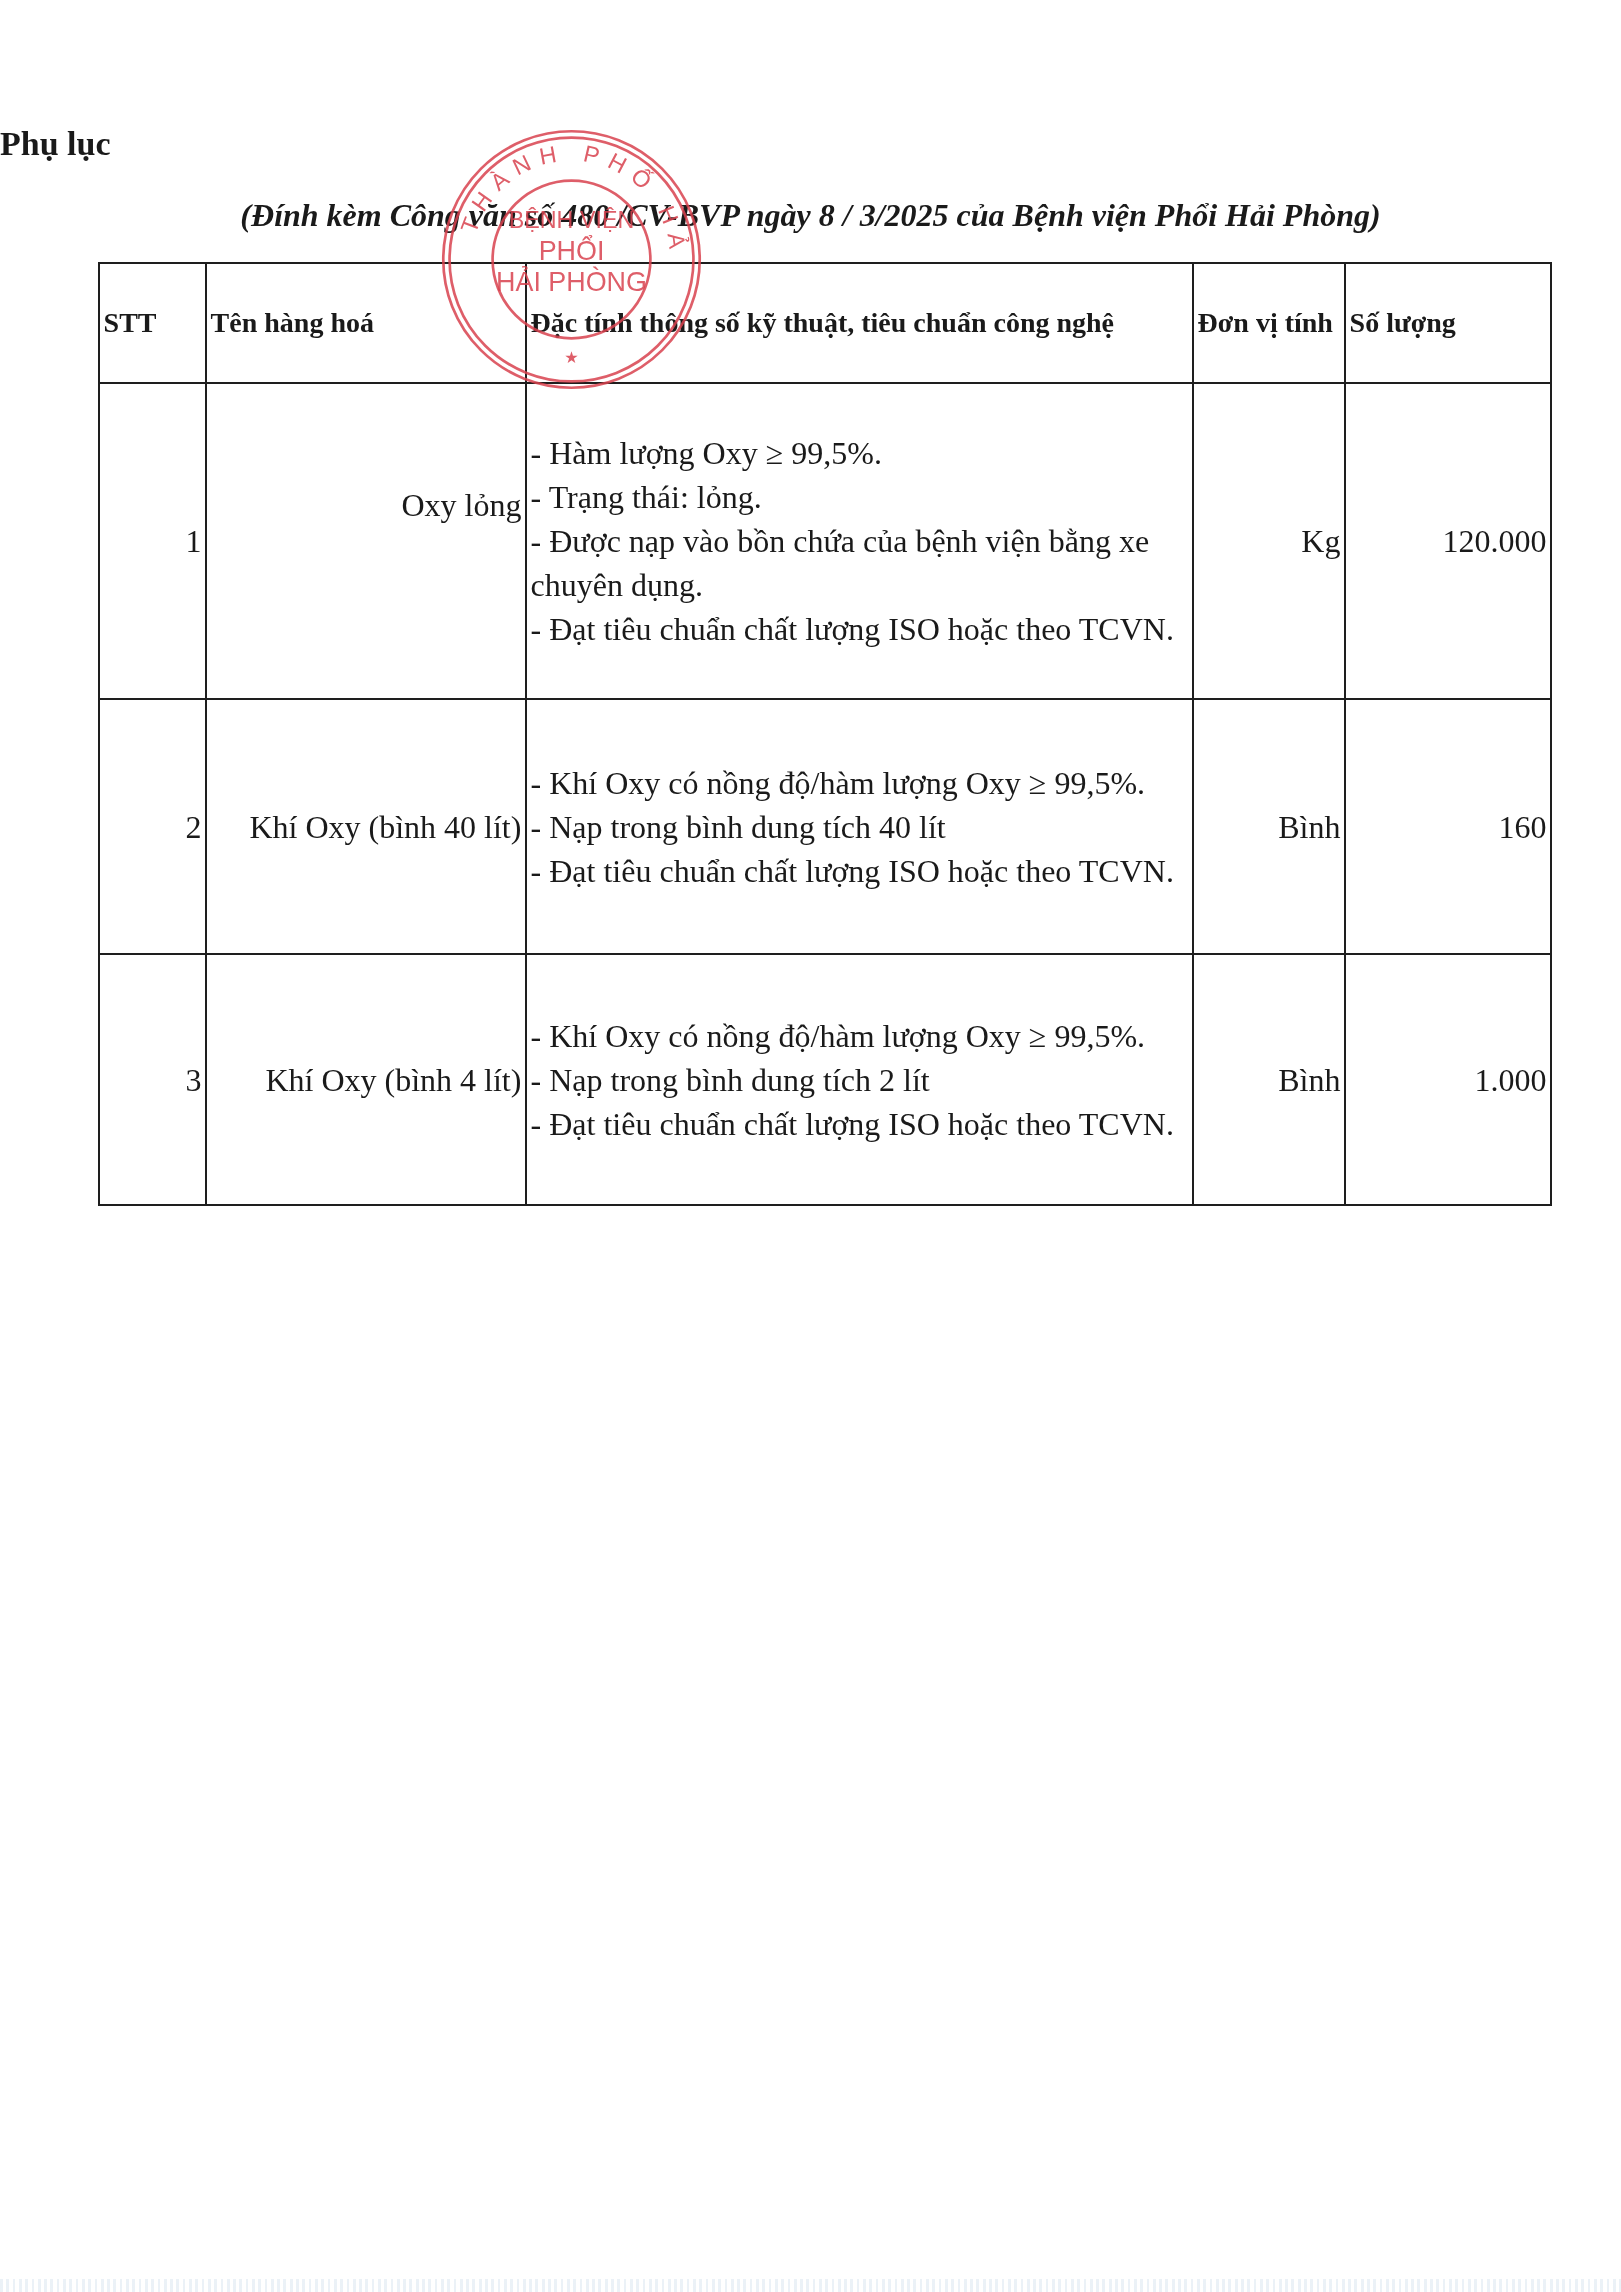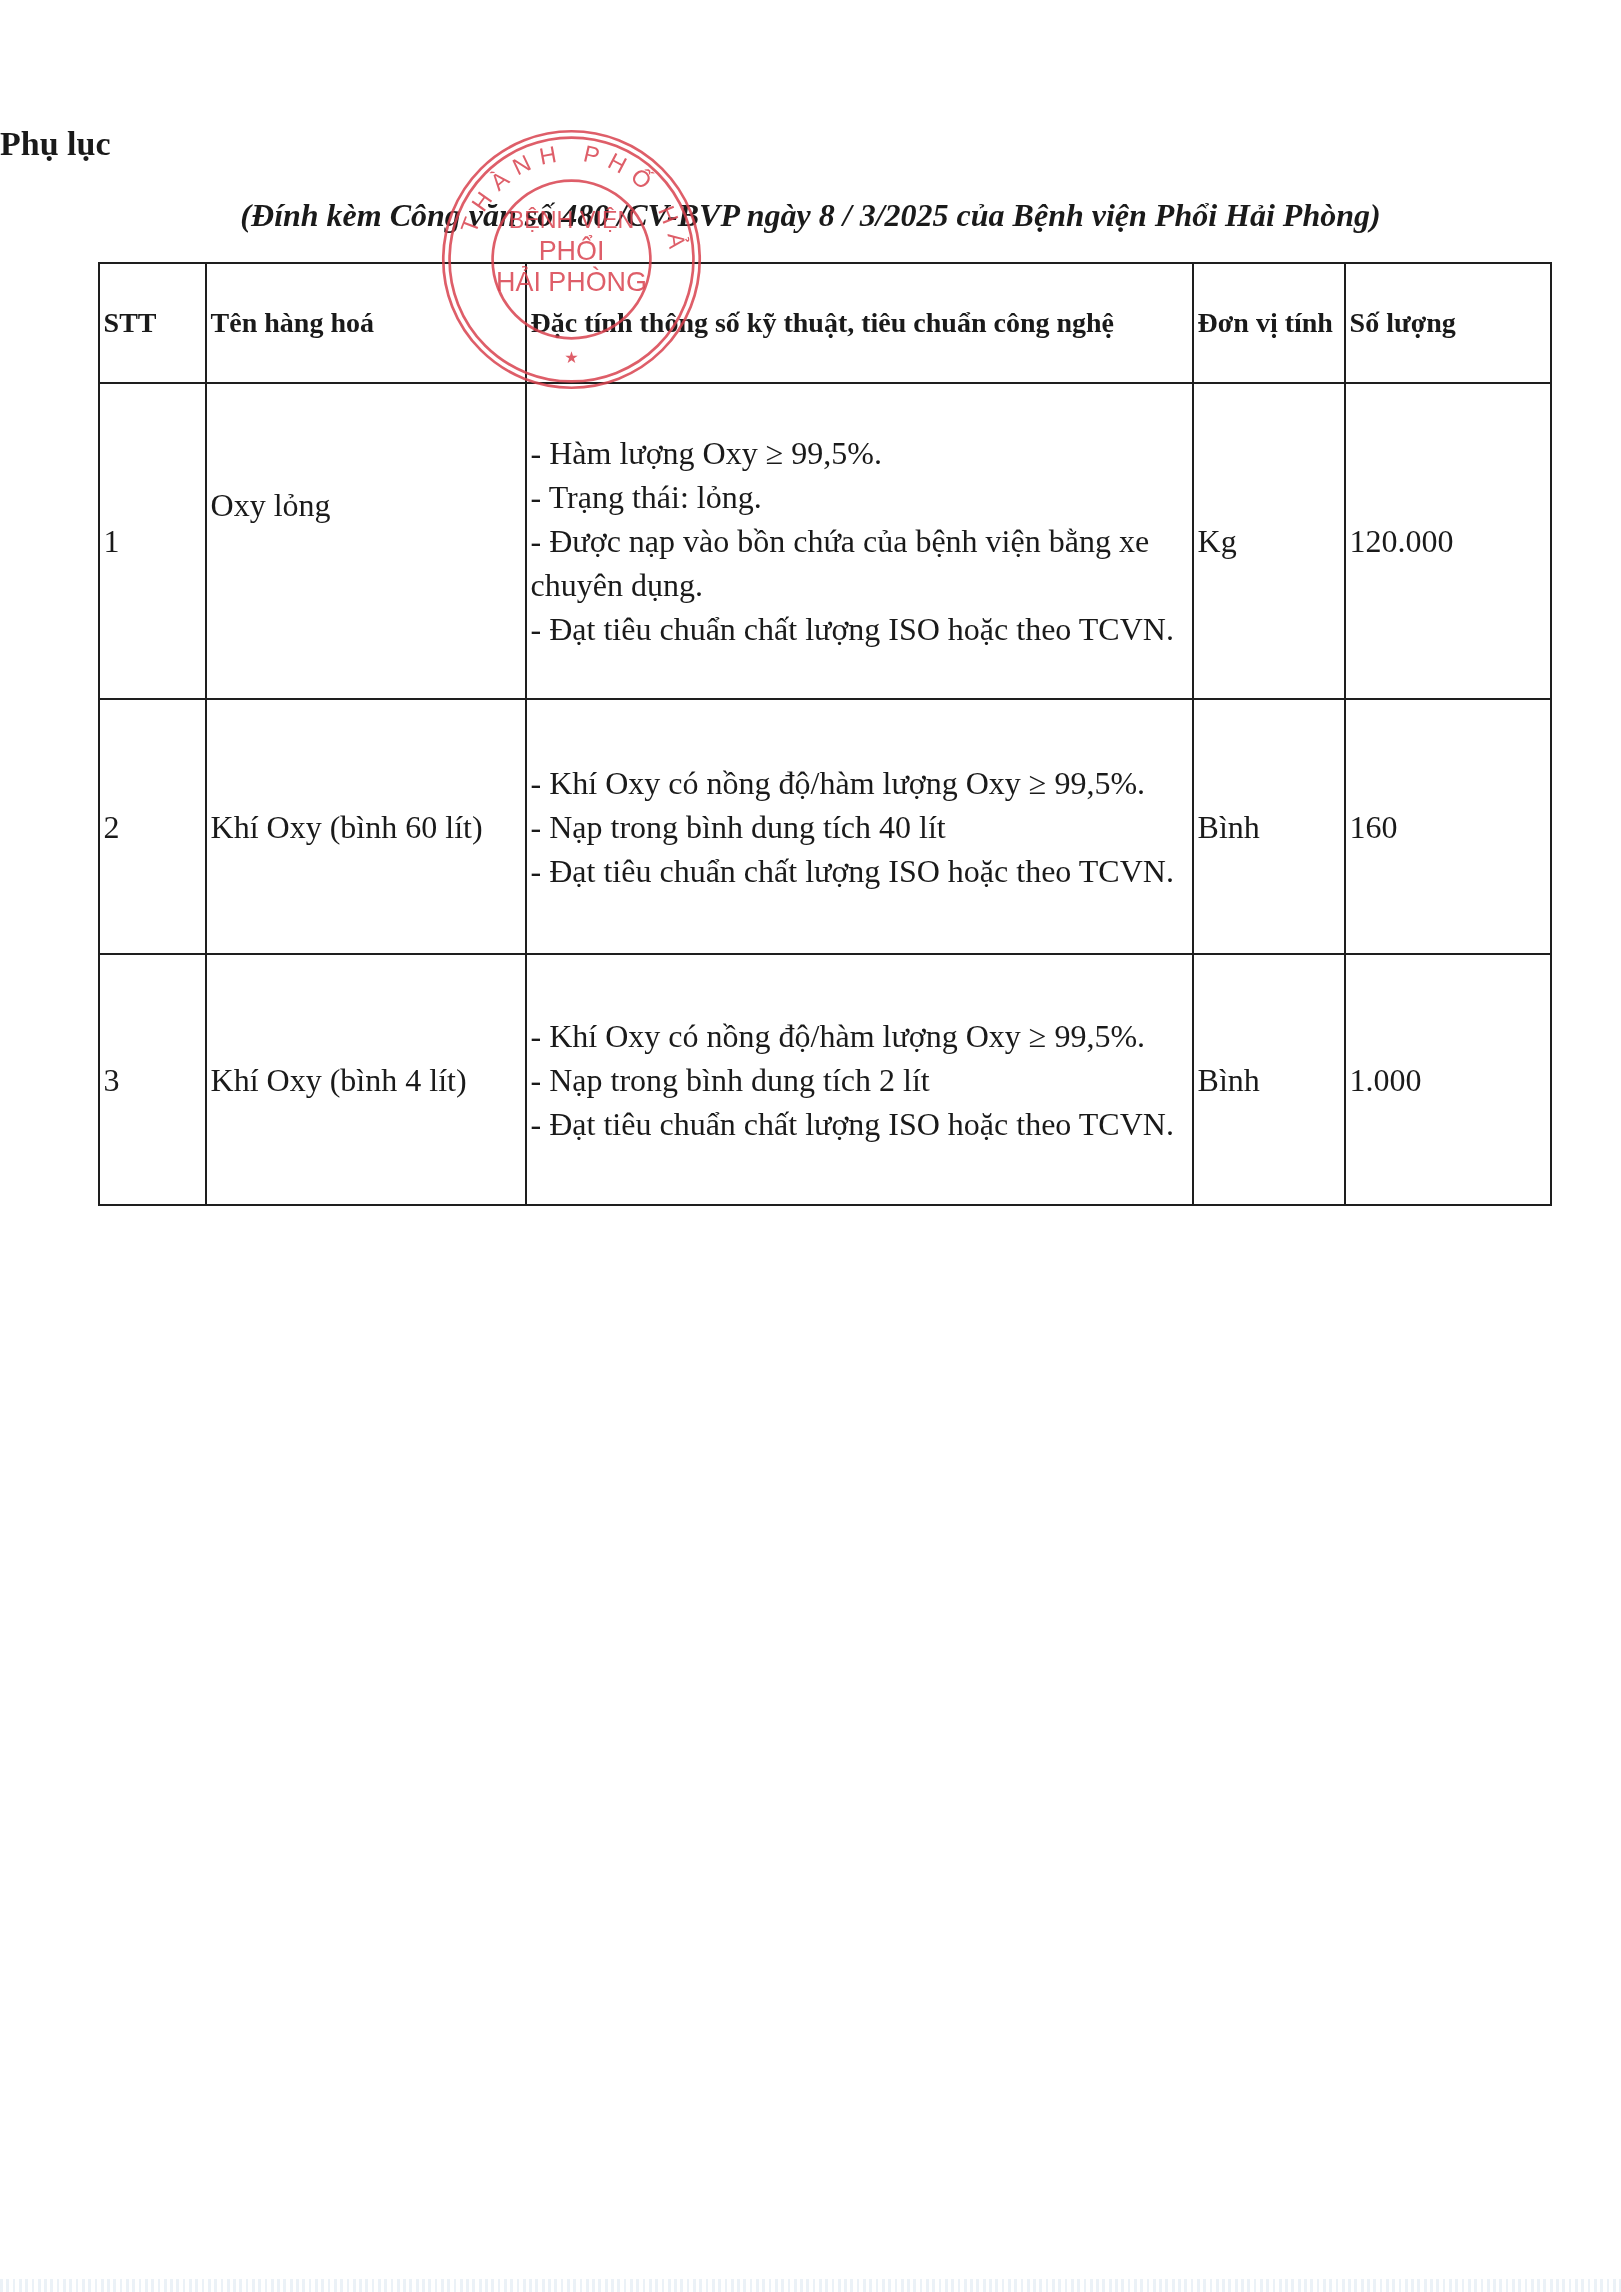--- a/index.html
+++ b/index.html
@@ -7,21 +7,21 @@
          font-family:"Liberation Serif", "DejaVu Serif", serif; color:#1a1a1a; }
   .title { position:absolute; top:125px; left:0; width:1621px; text-align:left;
            font-weight:bold; font-size:34px; }
   .subtitle { position:absolute; top:197px; left:0; width:1621px; text-align:center;
               font-style:italic; font-size:32px;font-weight:bold; }
   table.appendix { position:absolute; top:262px; left:98px; width:1452px;
                    border-collapse:collapse; table-layout:fixed; }
   table.appendix td, table.appendix th { border:2.7px solid #1e1e1e; padding:0 3.6px; }
   th { font-weight:bold; font-size:28px; height:118px; text-align:left; vertical-align:middle; }
   td { font-size:32px; line-height:44px; vertical-align:middle; }
-  td.c { text-align:left; }
+  td.c { text-align:right; }
   td.spec { text-align:left; padding:16px 5.4px 16px 3.6px; }
   .spec-line { display:block; }
   .stamp { position:absolute; left:437px; top:125px; width:269px; height:269px; pointer-events:none; }
   .scanline { position:absolute; left:0; top:2279px; width:1621px; height:13.4px;
               background:repeating-linear-gradient(90deg,#e6eef5 0 2.7px,#ffffff 2.7px 6.3px); opacity:.8; }
 </style>
 </head>
 <body>
 
 <div class="title">Phụ lục</div>
@@ -50,21 +50,21 @@
       <span class="spec-line">- Hàm lượng Oxy ≥ 99,5%.</span>
       <span class="spec-line">- Trạng thái: lỏng.</span>
       <span class="spec-line">- Được nạp vào bồn chứa của bệnh viện bằng xe chuyên dụng.</span>
       <span class="spec-line">- Đạt tiêu chuẩn chất lượng ISO hoặc theo TCVN.</span>
     </td>
     <td class="c">Kg</td>
     <td class="c">120.000</td>
   </tr>
   <tr style="height:255px">
     <td class="c">2</td>
-    <td class="c">Khí Oxy (bình 60 lít)</td>
+    <td class="c">Khí Oxy (bình 40 lít)</td>
     <td class="spec">
       <span class="spec-line">- Khí Oxy có nồng độ/hàm lượng Oxy ≥ 99,5%.</span>
       <span class="spec-line">- Nạp trong bình dung tích 40 lít</span>
       <span class="spec-line">- Đạt tiêu chuẩn chất lượng ISO hoặc theo TCVN.</span>
     </td>
     <td class="c">Bình</td>
     <td class="c">160</td>
   </tr>
   <tr style="height:251px">
     <td class="c">3</td>

